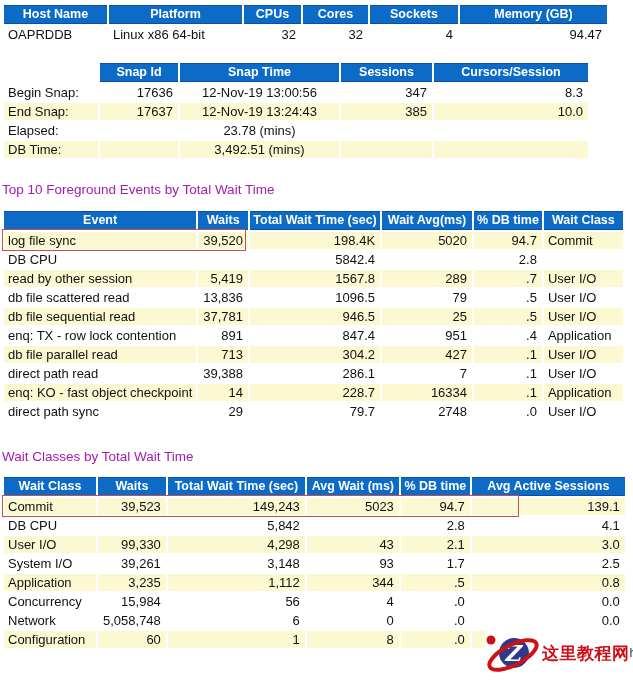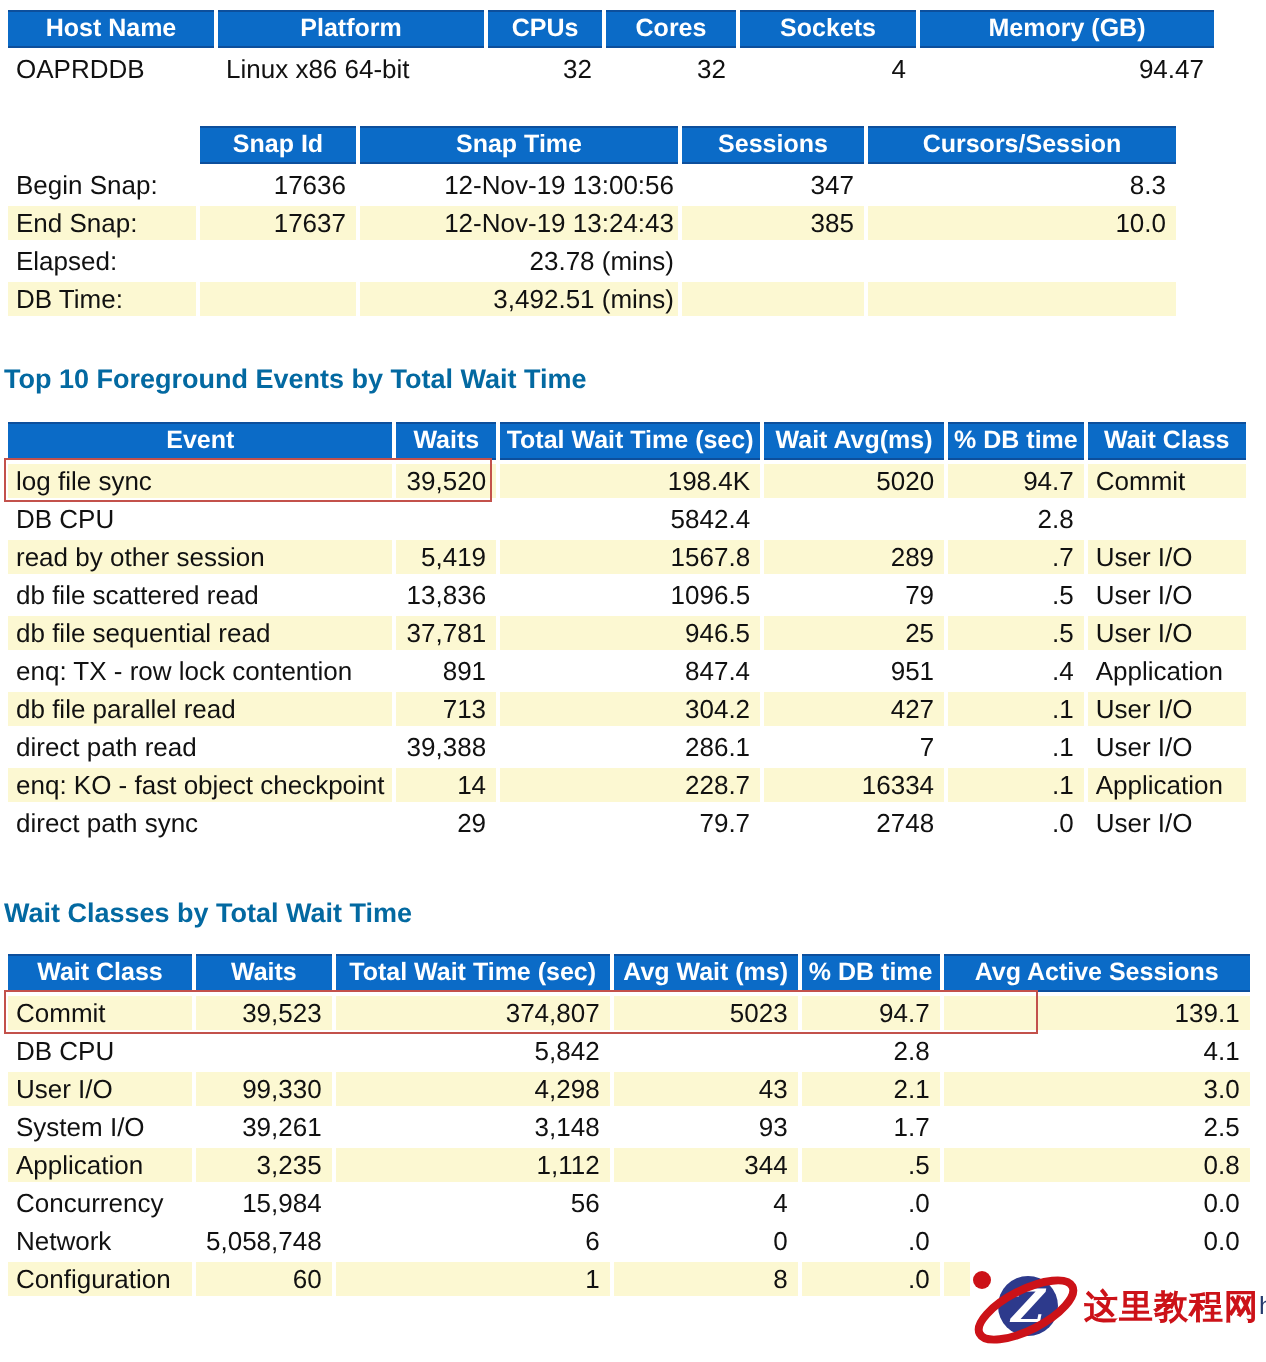--- a/index.html
+++ b/index.html
@@ -37,31 +37,31 @@
     height:17px;
     line-height:17px;
     font-size:13px;
     white-space:nowrap;
     overflow:hidden;
   }
   td.w{background:#fff;}
   td.y{background:var(--row-yellow,#fcf8d2);}
   td.l{text-align:left;padding:0 4px;}
   td.r{text-align:right;padding:0 5px;}
-  td.c{text-align:right;padding:0 2px;}
+  td.c{text-align:center;padding:0 2px;}
   .tblwrap{position:relative;display:inline-block;vertical-align:top;}
   .red-box{
     position:absolute;
     border:1px solid var(--highlight-red,#c3514b);
     pointer-events:none;
   }
   .section-title{
-    font-weight:bold;
+    font-weight:normal;
     font-size:13.5px;
-    color:#0369a1;
+    color:#a21caf;
   }
   #t-host{margin:0 0 16px 0;}
   #title-events{margin:22px 0 12px 0;}
   #title-waitclasses{margin:27px 0 11px 0;}
   .watermark{
     position:absolute;
     right:0;bottom:0;
     width:148px;height:55px;
     background:#fff;
     display:flex;
@@ -301,21 +301,21 @@
             <th class="hdr">Total Wait Time (sec)</th>
             <th class="hdr">Avg Wait (ms)</th>
             <th class="hdr">% DB time</th>
             <th class="hdr">Avg Active Sessions</th>
           </tr>
         </thead>
       <tbody>
           <tr>
             <td class="l y">Commit</td>
             <td class="r y">39,523</td>
-            <td class="r y">374,807</td>
+            <td class="r y">149,243</td>
             <td class="r y">5023</td>
             <td class="r y">94.7</td>
             <td class="r y">139.1</td>
           </tr>
           <tr>
             <td class="l w">DB CPU</td>
             <td class="r w"></td>
             <td class="r w">5,842</td>
             <td class="r w"></td>
             <td class="r w">2.8</td>

